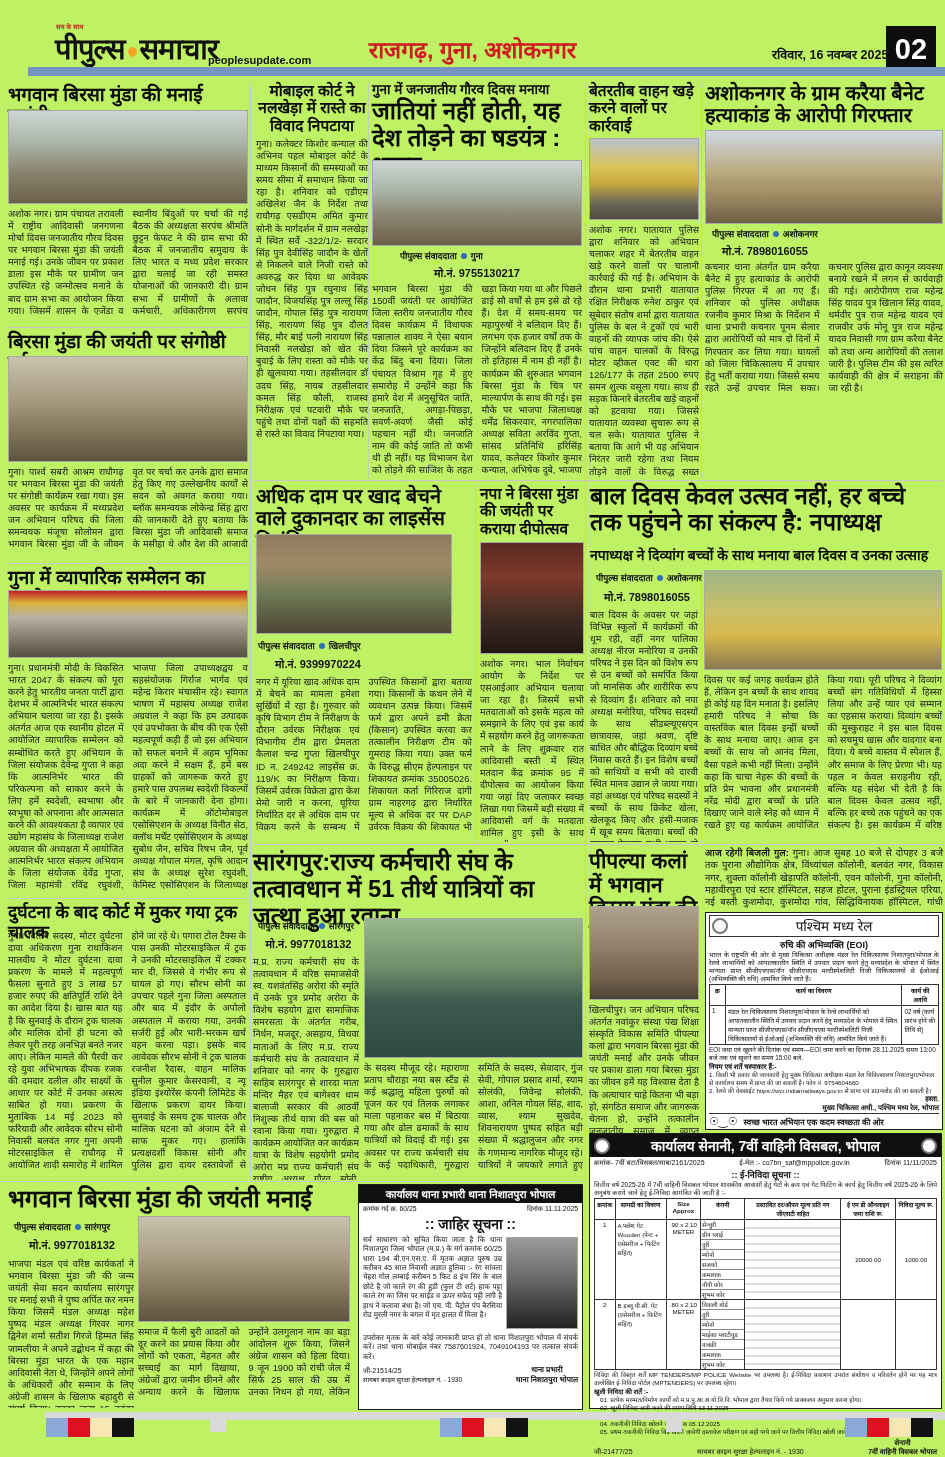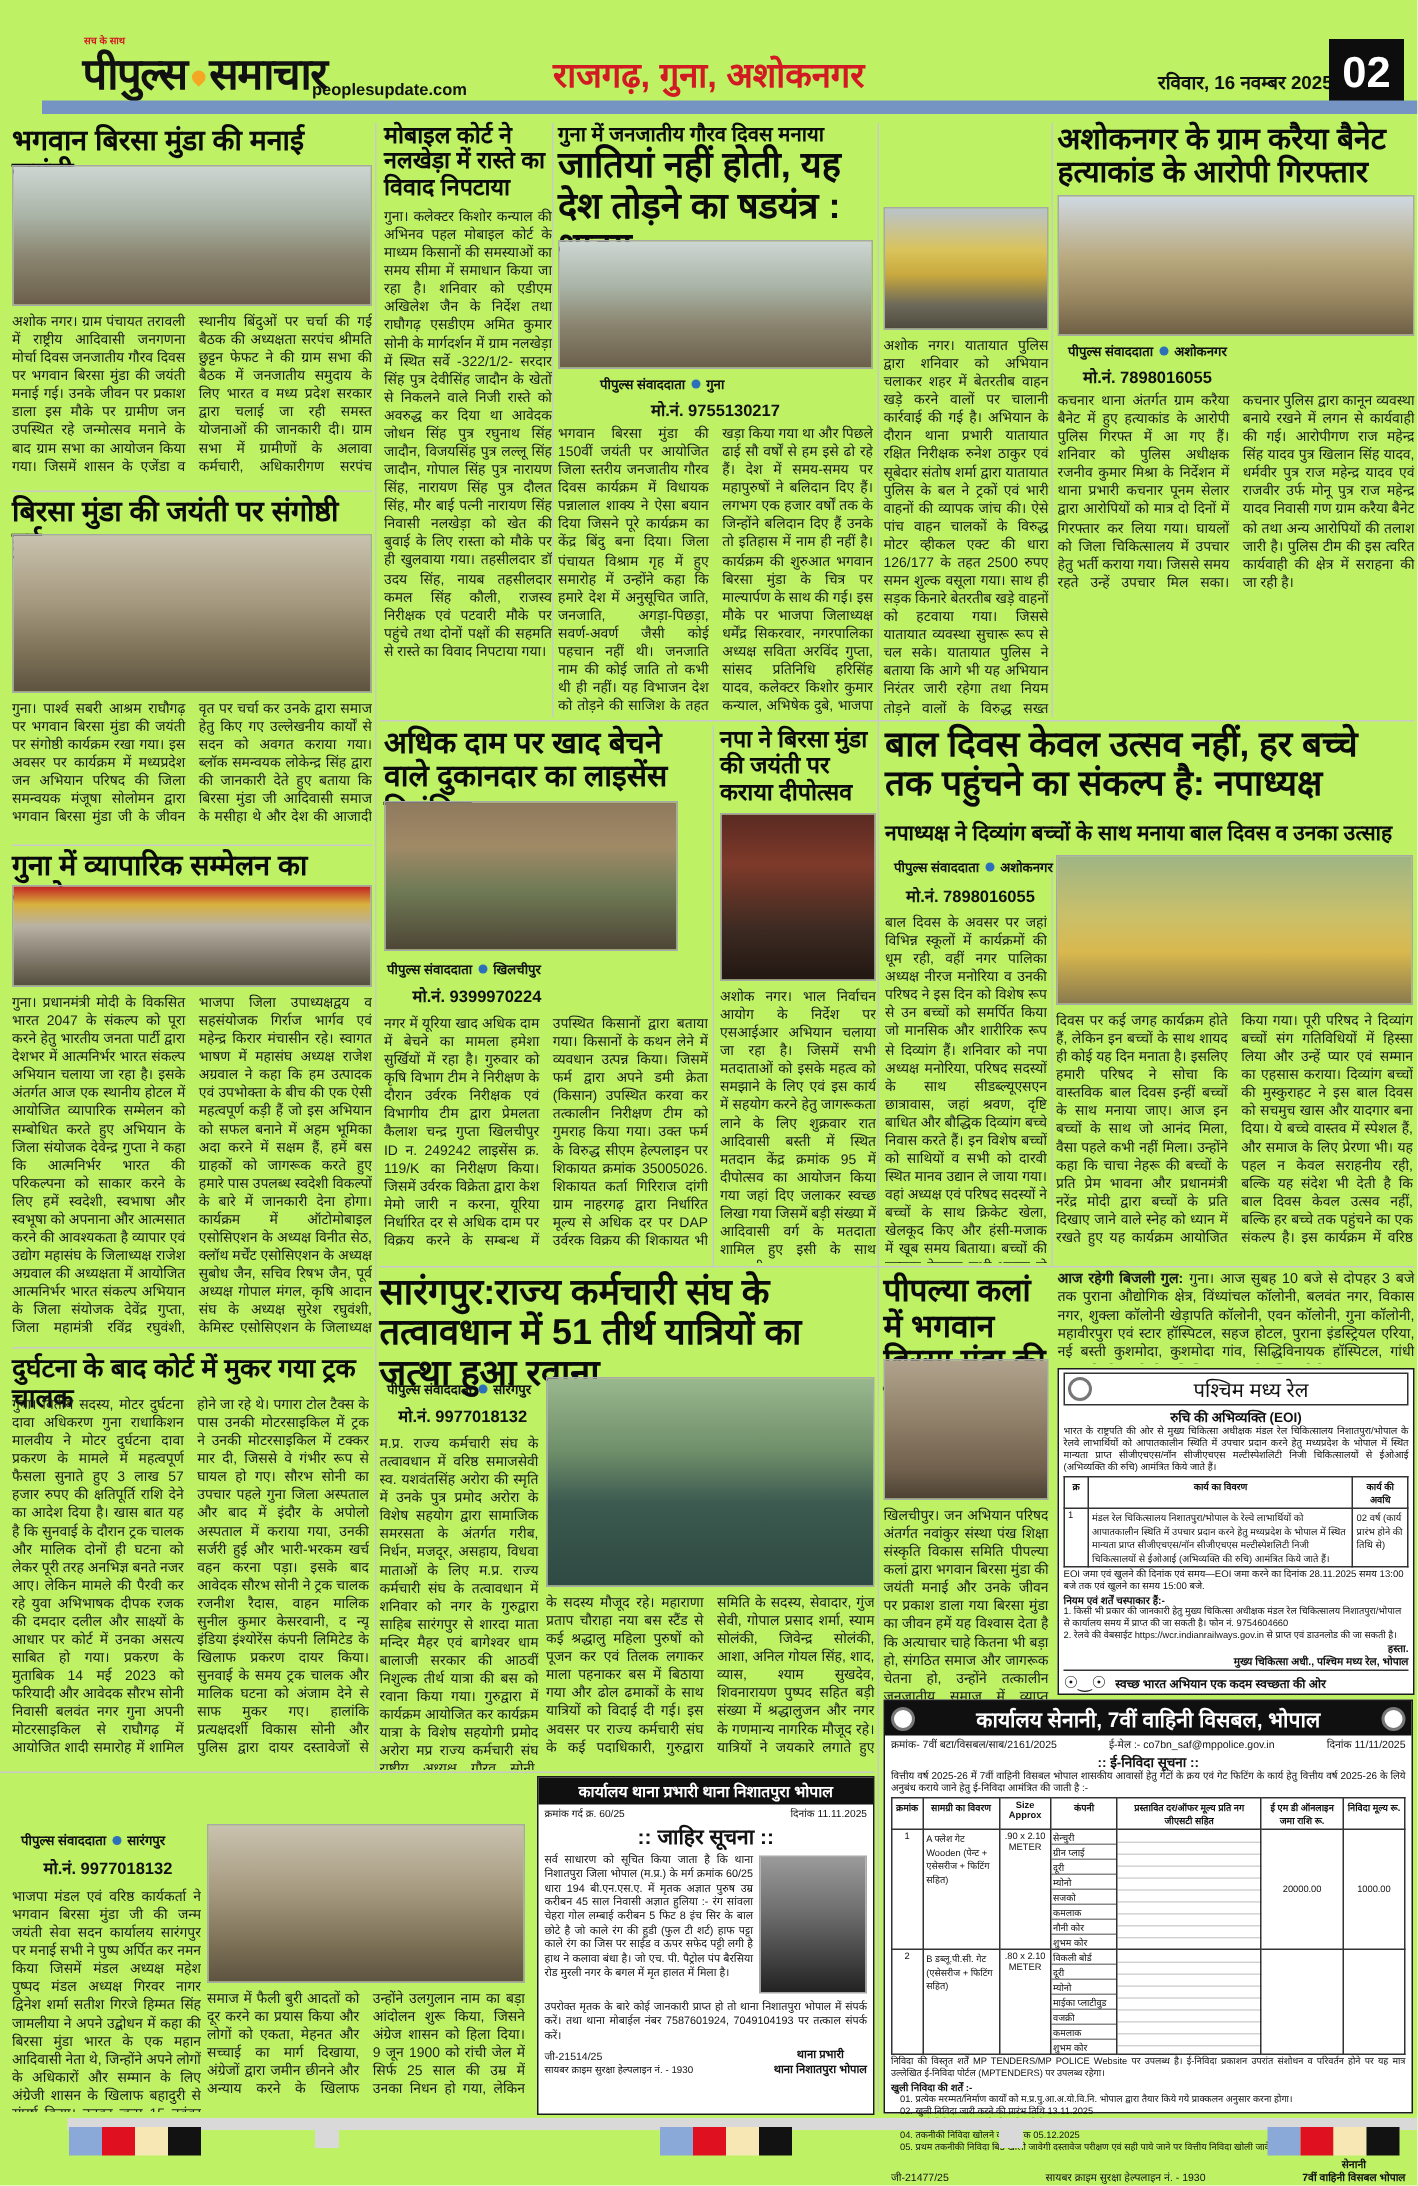--- a/index.html
+++ b/index.html
@@ -74,44 +74,46 @@
   <div class="abs photo ph-group" style="left:8px;top:356px;width:240px;height:106px;"></div>
   <div class="abs body-txt c2" style="left:8px;top:466px;width:240px;height:94px;">गुना। पार्श्व सबरी आश्रम राघौगढ़ पर भगवान बिरसा मुंडा की जयंती पर संगोष्ठी कार्यक्रम रखा गया। इस अवसर पर कार्यक्रम में मध्यप्रदेश जन अभियान परिषद की जिला समन्वयक मंजूषा सोलोमन द्वारा भगवान बिरसा मुंडा जी के जीवन वृत पर चर्चा कर उनके द्वारा समाज हेतु किए गए उल्लेखनीय कार्यों से सदन को अवगत कराया गया। ब्लॉक समन्वयक लोकेन्द्र सिंह द्वारा की जानकारी देते हुए बताया कि बिरसा मुंडा जी आदिवासी समाज के मसीहा थे और देश की आजादी में महती भूमिका निभाते हुए अपने प्राण न्योछावर कर दिए। परिषद द्वारा यह कार्यक्रम पूरे मध्य प्रदेश में आयोजित किया जा रहा है।</div>
 
   <div class="abs hl" style="left:8px;top:567px;width:245px;font-size:19px;">गुना में व्यापारिक सम्मेलन का आयोजन</div>
   <div class="abs photo ph-banner" style="left:8px;top:590px;width:240px;height:68px;"></div>
   <div class="abs body-txt c2" style="left:8px;top:662px;width:240px;height:232px;">गुना। प्रधानमंत्री मोदी के विकसित भारत 2047 के संकल्प को पूरा करने हेतु भारतीय जनता पार्टी द्वारा देशभर में आत्मनिर्भर भारत संकल्प अभियान चलाया जा रहा है। इसके अंतर्गत आज एक स्थानीय होटल में आयोजित व्यापारिक सम्मेलन को सम्बोधित करते हुए अभियान के जिला संयोजक देवेन्द्र गुप्ता ने कहा कि आत्मनिर्भर भारत की परिकल्पना को साकार करने के लिए हमें स्वदेशी, स्वभाषा और स्वभूषा को अपनाना और आत्मसात करने की आवश्यकता है व्यापार एवं उद्योग महासंघ के जिलाध्यक्ष राजेश अग्रवाल की अध्यक्षता में आयोजित आत्मनिर्भर भारत संकल्प अभियान के जिला संयोजक देवेंद्र गुप्ता, जिला महामंत्री रविंद्र रघुवंशी, भाजपा जिला उपाध्यक्षद्वय व सहसंयोजक गिर्राज भार्गव एवं महेन्द्र किरार मंचासीन रहे। स्वागत भाषण में महासंघ अध्यक्ष राजेश अग्रवाल ने कहा कि हम उत्पादक एवं उपभोक्ता के बीच की एक ऐसी महत्वपूर्ण कड़ी हैं जो इस अभियान को सफल बनाने में अहम भूमिका अदा करने में सक्षम हैं, हमें बस ग्राहकों को जागरूक करते हुए हमारे पास उपलब्ध स्वदेशी विकल्पों के बारे में जानकारी देना होगा। कार्यक्रम में ऑटोमोबाइल एसोसिएशन के अध्यक्ष विनीत सेठ, क्लॉथ मर्चेंट एसोसिएशन के अध्यक्ष सुबोध जैन, सचिव रिषभ जैन, पूर्व अध्यक्ष गोपाल मंगल, कृषि आदान संघ के अध्यक्ष सुरेश रघुवंशी, केमिस्ट एसोसिएशन के जिलाध्यक्ष प्रधुम्न जैन, किराना मर्चेंट एसोसिएशन के उपाध्यक्ष अतुल अग्रवाल, बिल्डिंग मैटेरियल एसोसिएशन के अध्यक्ष महेश रघुवंशी, वैश्य युवा इकाई के जिलाध्यक्ष नवल सोनी, कैट के संगठन सचिव अनुपम तिवारी, विजयवर्गीय कॉम्प्लेक्स के अध्यक्ष दीपक जैन एवं कई अन्य व्यापारी बंधु उपस्थित रहे।</div>
 
   <div class="abs hl" style="left:8px;top:903px;width:238px;font-size:17.5px;">दुर्घटना के बाद कोर्ट में मुकर गया ट्रक चालक</div>
   <div class="abs body-txt c2" style="left:8px;top:930px;width:238px;height:248px;">गुना। वितीय सदस्य, मोटर दुर्घटना दावा अधिकरण गुना राधाकिशन मालवीय ने मोटर दुर्घटना दावा प्रकरण के मामले में महत्वपूर्ण फैसला सुनाते हुए 3 लाख 57 हजार रुपए की क्षतिपूर्ति राशि देने का आदेश दिया है। खास बात यह है कि सुनवाई के दौरान ट्रक चालक और मालिक दोनों ही घटना को लेकर पूरी तरह अनभिज्ञ बनते नजर आए। लेकिन मामले की पैरवी कर रहे युवा अभिभाषक दीपक रजक की दमदार दलील और साक्ष्यों के आधार पर कोर्ट में उनका असत्य साबित हो गया। प्रकरण के मुताबिक 14 मई 2023 को फरियादी और आवेदक सौरभ सोनी निवासी बलवंत नगर गुना अपनी मोटरसाइकिल से राघौगढ़ में आयोजित शादी समारोह में शामिल होने जा रहे थे। पगारा टोल टैक्स के पास उनकी मोटरसाइकिल में ट्रक ने उनकी मोटरसाइकिल में टक्कर मार दी, जिससे वे गंभीर रूप से घायल हो गए। सौरभ सोनी का उपचार पहले गुना जिला अस्पताल और बाद में इंदौर के अपोलो अस्पताल में कराया गया, उनकी सर्जरी हुई और भारी-भरकम खर्च वहन करना पड़ा। इसके बाद आवेदक सौरभ सोनी ने ट्रक चालक रजनीश रैदास, वाहन मालिक सुनील कुमार केसरवानी, द न्यू इंडिया इंश्योरेंस कंपनी लिमिटेड के खिलाफ प्रकरण दायर किया। सुनवाई के समय ट्रक चालक और मालिक घटना को अंजाम देने से साफ मुकर गए। हालांकि प्रत्यक्षदर्शी विकास सोनी और पुलिस द्वारा दायर दस्तावेजों से साबित हो गया कि ट्रक चालक रजनीश रैदास ने दुर्घटना को अंजाम दिया था। न्यायालय ने 30 अक्टूबर को फैसला सुनाया और कुल 3 लाख 57 हजार 906 रुपए की प्रतिकर राशि तीनों अनावेदकों को भुगतने के निर्देश दिए हैं। अनावेदक इस राशि का भुगतान 5 अक्टूबर 2023 की तारीख से करेंगे, जिसमें अब तक 6 प्रतिशत ब्याज और 2 हजार 500 रुपए अधिवक्ता शुल्क भी उन्हें भुगतान होगा।</div>
 
+  <div class="abs hl" style="left:8px;top:1186px;width:345px;font-size:24px;">भगवान बिरसा मुंडा की जयंती मनाई</div>
   <div class="abs byline" style="left:14px;top:1221px;">
     <span>पीपुल्स संवाददाता</span>
     <span class="dot"></span>
     <span>सारंगपुर</span>
   </div>
   <div class="abs phone" style="left:14px;top:1237px;width:116px;">मो.नं. 9977018132</div>
   <div class="abs body-txt" style="left:8px;top:1258px;width:126px;height:150px;">भाजपा मंडल एवं वरिष्ठ कार्यकर्ता ने भगवान बिरसा मुंडा जी की जन्म जयंती सेवा सदन कार्यालय सारंगपुर पर मनाई सभी ने पुष्प अर्पित कर नमन किया जिसमें मंडल अध्यक्ष महेश पुष्पद मंडल अध्यक्ष गिरवर नागर द्विनेश शर्मा सतीश गिरजे हिम्मत सिंह जामलीया ने अपने उद्बोधन में कहा की बिरसा मुंडा भारत के एक महान आदिवासी नेता थे, जिन्होंने अपने लोगों के अधिकारों और सम्मान के लिए अंग्रेजी शासन के खिलाफ बहादुरी से संघर्ष किया। उनका जन्म 15 नवंबर 1875 को झारखंड के उलीहातु गाँव में हुआ था। उन्होंने आदिवासी</div>
   <div class="abs photo ph-group" style="left:138px;top:1216px;width:212px;height:106px;"></div>
   <div class="abs body-txt c2" style="left:138px;top:1326px;width:212px;height:82px;">समाज में फैली बुरी आदतों को दूर करने का प्रयास किया और लोगों को एकता, मेहनत और सच्चाई का मार्ग दिखाया, अंग्रेजों द्वारा जमीन छीनने और अन्याय करने के खिलाफ उन्होंने उलगुलान नाम का बड़ा आंदोलन शुरू किया, जिसने अंग्रेज शासन को हिला दिया। 9 जून 1900 को रांची जेल में सिर्फ 25 साल की उम्र में उनका निधन हो गया, लेकिन उनका संघर्ष और बलिदान आज भी आदिवासी अस्मिता और भारत के स्वतंत्रता संग्राम का महत्वपूर्ण हिस्सा माना जाता है। इस दौरान रघुराजसिंह सोलंकी, श्याम सोलंकी, मोहन लचवंशी, राजेंद्र सिंह भीलाला, चैनसिंह लचवंशी आदि थे।</div>
 
-  <div class="abs hl" style="left:256px;top:82px;width:112px;font-size:15.5px;">मोबाइल कोर्ट ने नलखेड़ा में रास्ते का विवाद निपटाया</div>
+  <div class="abs hl" style="left:256px;top:82px;width:112px;font-size:15.5px;text-align:center;">मोबाइल कोर्ट ने नलखेड़ा में रास्ते का विवाद निपटाया</div>
   <div class="abs body-txt" style="left:256px;top:138px;width:112px;height:340px;">गुना। कलेक्टर किशोर कन्याल की अभिनव पहल मोबाइल कोर्ट के माध्यम किसानों की समस्याओं का समय सीमा में समाधान किया जा रहा है। शनिवार को एडीएम अखिलेश जैन के निर्देश तथा राघौगढ़ एसडीएम अमित कुमार सोनी के मार्गदर्शन में ग्राम नलखेड़ा में स्थित सर्वे -322/1/2- सरदार सिंह पुत्र देवीसिंह जादौन के खेतों से निकलने वाले निजी रास्ते को अवरुद्ध कर दिया था आवेदक जोधन सिंह पुत्र रघुनाथ सिंह जादौन, विजयसिंह पुत्र लल्लू सिंह जादौन, गोपाल सिंह पुत्र नारायण सिंह, नारायण सिंह पुत्र दौलत सिंह, मौर बाई पत्नी नारायण सिंह निवासी नलखेड़ा को खेत की बुवाई के लिए रास्ता को मौके पर ही खुलवाया गया। तहसीलदार डॉ उदय सिंह, नायब तहसीलदार कमल सिंह कौली, राजस्व निरीक्षक एवं पटवारी मौके पर पहुंचे तथा दोनों पक्षों की सहमति से रास्ते का विवाद निपटाया गया।</div>
 
   <div class="abs hl" style="left:372px;top:82px;width:210px;font-size:13.5px;">गुना में जनजातीय गौरव दिवस मनाया</div>
   <div class="abs hl" style="left:372px;top:98px;width:212px;font-size:24px;">जातियां नहीं होती, यह देश तोड़ने का षडयंत्र :  शाक्य</div>
   <div class="abs photo ph-crowd" style="left:372px;top:160px;width:210px;height:86px;"></div>
   <div class="abs byline" style="left:400px;top:250px;">
     <span>पीपुल्स संवाददाता</span>
     <span class="dot"></span>
     <span>गुना</span>
   </div>
   <div class="abs phone" style="left:372px;top:265px;width:210px;">मो.नं. 9755130217</div>
   <div class="abs body-txt c2" style="left:372px;top:283px;width:210px;height:196px;">भगवान बिरसा मुंडा की 150वीं जयंती पर आयोजित जिला स्तरीय जनजातीय गौरव दिवस कार्यक्रम में विधायक पन्नालाल शाक्य ने ऐसा बयान दिया जिसने पूरे कार्यक्रम का केंद्र बिंदु बना दिया। जिला पंचायत विश्राम गृह में हुए समारोह में उन्होंने कहा कि हमारे देश में अनुसूचित जाति, जनजाति, अगड़ा-पिछड़ा, सवर्ण-अवर्ण जैसी कोई पहचान नहीं थी। जनजाति नाम की कोई जाति तो कभी थी ही नहीं। यह विभाजन देश को तोड़ने की साजिश के तहत खड़ा किया गया था और पिछले ढाई सौ वर्षों से हम इसे ढो रहे हैं। देश में समय-समय पर महापुरुषों ने बलिदान दिए हैं। लगभग एक हजार वर्षों तक के जिन्होंने बलिदान दिए हैं उनके तो इतिहास में नाम ही नहीं है। कार्यक्रम की शुरुआत भगवान बिरसा मुंडा के चित्र पर माल्यार्पण के साथ की गई। इस मौके पर भाजपा जिलाध्यक्ष धर्मेंद्र सिकरवार, नगरपालिका अध्यक्ष सविता अरविंद गुप्ता, सांसद प्रतिनिधि हरिसिंह यादव, कलेक्टर किशोर कुमार कन्याल, अभिषेक दुबे, भाजपा जिला महामंत्री संतोष धाकड़ और मीडिया प्रभारी अंकुर श्रीवास्तव आदि थे। कार्यक्रम में सांदीपनि विद्यालय के छात्रों द्वारा प्रस्तुत आदिवासी संस्कृति पर आधारित नृत्य बेहद आकर्षक रहा। कक्षा 11 और 12 के छात्रों द्वारा किया गया यह नृत्य शिक्षिकाओं डॉ. प्रियंका आनेटा और दीप्ति सिंह परिहार के निर्देशन में तैयार किया गया था। इसके अलावा आजीविका मिशन द्वारा आयोजित उत्पाद प्रदर्शनी को भी लोगों ने सराहा। कार्यक्रम के दौरान प्रधानमंत्री नरेंद्र मोदी और मुख्यमंत्री डॉ. मोहन यादव के संबोधन को लाइव सुना गया।</div>
 
+  <div class="abs hl" style="left:589px;top:82px;width:110px;font-size:15.5px;">बेतरतीब वाहन खड़े करने वालों पर कार्रवाई</div>
   <div class="abs photo ph-trucks" style="left:589px;top:138px;width:110px;height:82px;"></div>
   <div class="abs body-txt" style="left:589px;top:224px;width:110px;height:254px;">अशोक नगर। यातायात पुलिस द्वारा शनिवार को अभियान चलाकर शहर में बेतरतीब वाहन खड़े करने वालों पर चालानी कार्रवाई की गई है। अभियान के दौरान थाना प्रभारी यातायात रक्षित निरीक्षक रुनेश ठाकुर एवं सूबेदार संतोष शर्मा द्वारा यातायात पुलिस के बल ने ट्रकों एवं भारी वाहनों की व्यापक जांच की। ऐसे पांच वाहन चालकों के विरुद्ध मोटर व्हीकल एक्ट की धारा 126/177 के तहत 2500 रुपए समन शुल्क वसूला गया। साथ ही सड़क किनारे बेतरतीब खड़े वाहनों को हटवाया गया। जिससे यातायात व्यवस्था सुचारू रूप से चल सके। यातायात पुलिस ने बताया कि आगे भी यह अभियान निरंतर जारी रहेगा तथा नियम तोड़ने वालों के विरुद्ध सख्त कार्रवाई की जाएगी। वाहन चालकों से यातायात नियमों का पालन करने एवं निर्धारित स्थान पर ही वाहन खड़े करने की अपील की गई है। शहर की यातायात व्यवस्था सुधारने हेतु पुलिस का यह अभियान सतत जारी रहेगा।</div>
 
   <div class="abs hl" style="left:705px;top:82px;width:238px;font-size:20px;">अशोकनगर के ग्राम करैया बैनेट हत्याकांड के आरोपी गिरफ्तार</div>
   <div class="abs photo ph-police" style="left:705px;top:130px;width:238px;height:94px;"></div>
   <div class="abs byline" style="left:712px;top:228px;">
     <span>पीपुल्स संवाददाता</span>
     <span class="dot"></span>
     <span>अशोकनगर</span>
   </div>

